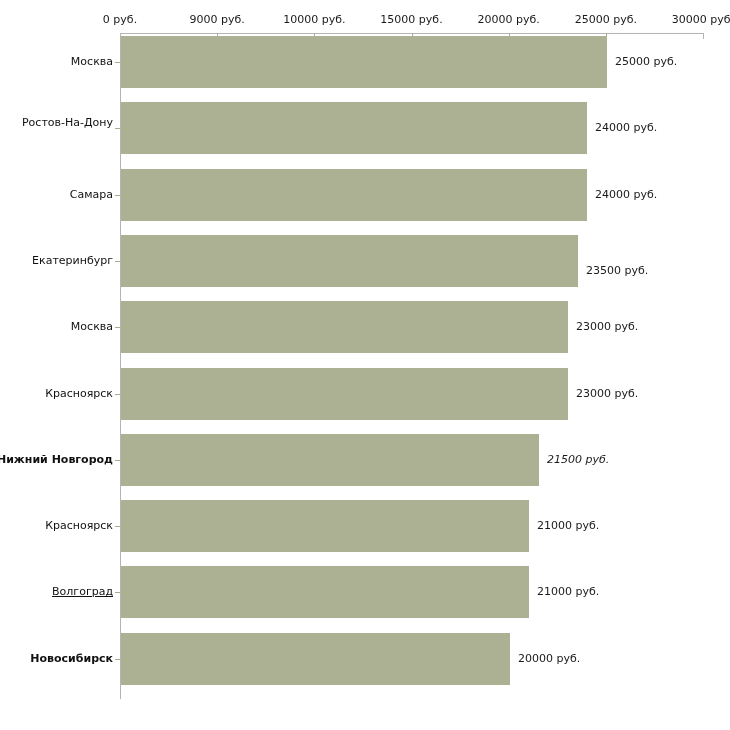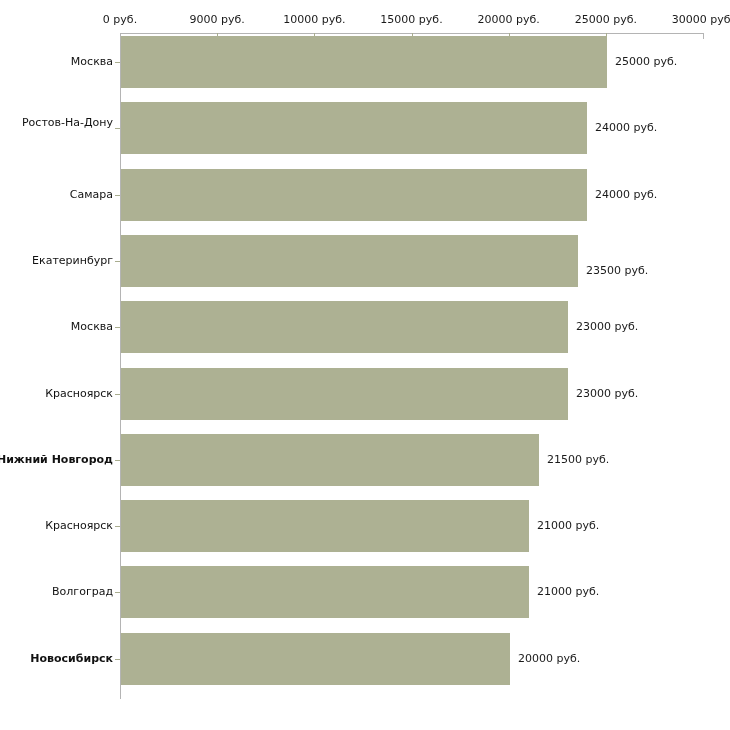--- a/index.html
+++ b/index.html
@@ -138,21 +138,21 @@
     </div>
   <div id="cat-labels-layer">
       <div class="cat-label" style="right: 617px; top: 55px;">Москва</div>
       <div class="cat-label" style="right: 617px; top: 116px;">Ростов-На-Дону</div>
       <div class="cat-label" style="right: 617px; top: 187.6px;">Самара</div>
       <div class="cat-label" style="right: 617px; top: 253.9px;">Екатеринбург</div>
       <div class="cat-label" style="right: 617px; top: 320.2px;">Москва</div>
       <div class="cat-label" style="right: 617px; top: 386.5px;">Красноярск</div>
       <div class="cat-label" style="right: 617px; top: 452.8px; font-weight: bold;">Нижний Новгород</div>
       <div class="cat-label" style="right: 617px; top: 519.1px;">Красноярск</div>
-      <div class="cat-label" style="right: 617px; top: 585.4px;">Волгоград</div>
+      <div class="cat-label" style="right: 617px; top: 585.4px; text-decoration: underline;">Волгоград</div>
       <div class="cat-label" style="right: 617px; top: 651.7px; font-weight: bold;">Новосибирск</div>
     </div>
   <div id="bars-layer">
       <div class="bar" style="left: 121px; top: 36px; width: 486px; height: 52px; background: rgb(173, 177, 147);"></div>
       <div class="bar" style="left: 121px; top: 102px; width: 466px; height: 52px; background: rgb(173, 177, 147);"></div>
       <div class="bar" style="left: 121px; top: 169px; width: 466px; height: 52px; background: rgb(173, 177, 147);"></div>
       <div class="bar" style="left: 121px; top: 235px; width: 457px; height: 52px; background: rgb(173, 177, 147);"></div>
       <div class="bar" style="left: 121px; top: 301px; width: 447px; height: 52px; background: rgb(173, 177, 147);"></div>
       <div class="bar" style="left: 121px; top: 368px; width: 447px; height: 52px; background: rgb(173, 177, 147);"></div>
       <div class="bar" style="left: 121px; top: 434px; width: 418px; height: 52px; background: rgb(173, 177, 147);"></div>
@@ -160,19 +160,19 @@
       <div class="bar" style="left: 121px; top: 566px; width: 408px; height: 52px; background: rgb(173, 177, 147);"></div>
       <div class="bar" style="left: 121px; top: 633px; width: 389px; height: 52px; background: rgb(173, 177, 147);"></div>
     </div>
   <div id="value-labels-layer">
       <div class="value-label" style="left: 615px; top: 55px;">25000 руб.</div>
       <div class="value-label" style="left: 595px; top: 121.3px;">24000 руб.</div>
       <div class="value-label" style="left: 595px; top: 187.6px;">24000 руб.</div>
       <div class="value-label" style="left: 586px; top: 253.9px; margin-top: 10px;">23500 руб.</div>
       <div class="value-label" style="left: 576px; top: 320.2px;">23000 руб.</div>
       <div class="value-label" style="left: 576px; top: 386.5px;">23000 руб.</div>
-      <div class="value-label" style="left: 547px; top: 452.8px;">21500 руб.</div>
+      <div class="value-label" style="left: 547px; top: 452.8px; font-style: italic;">21500 руб.</div>
       <div class="value-label" style="left: 537px; top: 519.1px;">21000 руб.</div>
       <div class="value-label" style="left: 537px; top: 585.4px;">21000 руб.</div>
       <div class="value-label" style="left: 518px; top: 651.7px;">20000 руб.</div>
     </div>
 
 </div>
 
 </body></html>

